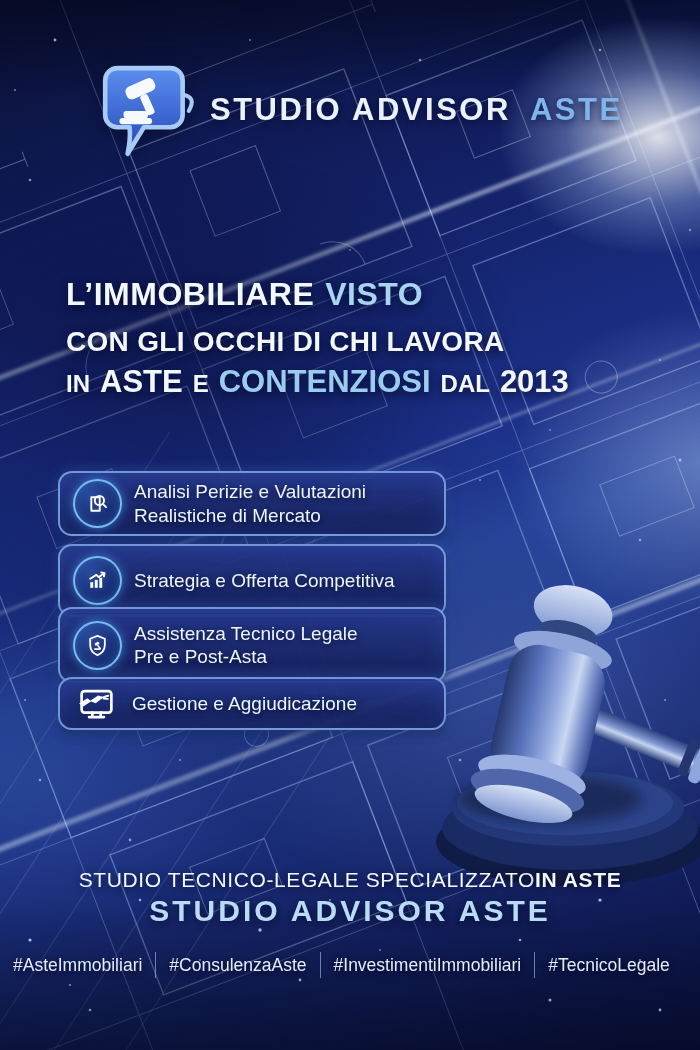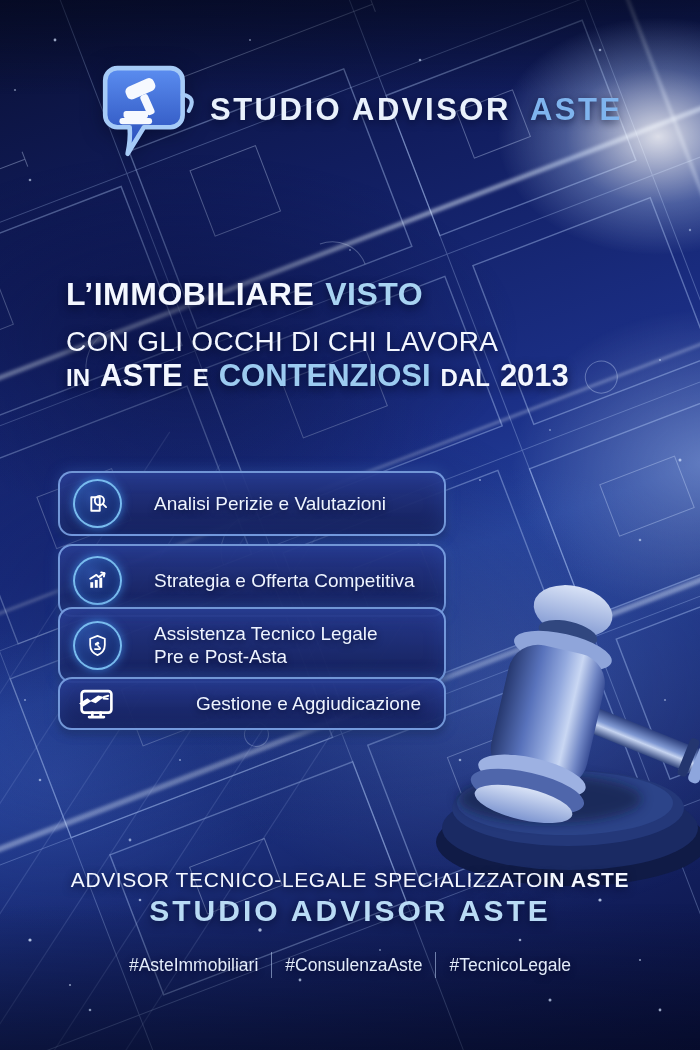--- a/index.html
+++ b/index.html
@@ -25,58 +25,58 @@
   
   .logo-row{position:absolute;left:96px;top:60px;display:flex;align-items:center;}
   .logo-bubble{width:104px;height:106px;flex:0 0 auto;filter:drop-shadow(0 4px 10px rgba(3,8,35,.6));}
   .logo-title{margin-left:10px;margin-top:-6px;font-size:31px;font-weight:600;letter-spacing:2.5px;color:#e9f1fc;
     text-shadow:0 2px 8px rgba(4,9,40,.75);white-space:nowrap;}
   .logo-title .accent{color:#7fb4ee;font-weight:700;margin-left:8px;}
   
   .headline{position:absolute;left:66px;top:276px;color:#f3f7ff;text-shadow:0 3px 10px rgba(3,8,35,.8);}
   .hl1{font-size:32px;font-weight:800;letter-spacing:.5px;white-space:nowrap;}
   .hl1 .a{color:#a8d3f2;margin-left:11px;}
-  .hl2{font-size:28px;font-weight:400;margin-top:13px;letter-spacing:.3px;white-space:nowrap;}
-  .hl3{display:flex;align-items:baseline;gap:10px;white-space:nowrap;}
+  .hl2{font-size:28px;font-weight:700;margin-top:13px;letter-spacing:.3px;white-space:nowrap;}
+  .hl3{display:flex;align-items:baseline;gap:10px;margin-top:6px;white-space:nowrap;}
   .hl3 .sm{font-size:24px;font-weight:700;}
   .hl3 .lg{font-size:31px;font-weight:800;}
   .hl3 .a{color:#9ccbf0;}
   
   .pill{
     position:absolute;left:58px;width:388px;display:flex;align-items:center;box-sizing:border-box;
     background:linear-gradient(180deg,rgba(38,56,138,.94),rgba(20,31,88,.96));
     border:2px solid rgba(130,172,236,.85);border-radius:14px;
     box-shadow:0 0 14px rgba(80,130,225,.38),0 4px 10px rgba(3,8,35,.5),inset 0 0 20px rgba(55,95,195,.28);
   }
   .f1{top:471px;height:65px;}
   .f2{top:544px;height:73px;}
   .f3{top:607px;height:76px;}
-  .f4{top:677px;height:53px;gap:44px;}
+  .f4{top:677px;height:53px;}
   .icon-wrap{flex:0 0 auto;margin-left:13px;display:flex;align-items:center;justify-content:center;}
   .icon-circle{
     width:45px;height:45px;border-radius:50%;
     border:2px solid rgba(125,195,245,.95);
     background:radial-gradient(circle at 35% 30%,#2a4b9e,#152a6e 72%);
     box-shadow:0 0 10px rgba(70,150,240,.75),inset 0 0 8px rgba(70,140,235,.5);
   }
   .icon-plain{width:47px;height:45px;}
   .icon-wrap svg{display:block;}
-  .pill-label{margin-left:32px;color:#eef4ff;font-size:19px;line-height:1.22;font-weight:500;
+  .pill-label{margin-left:12px;color:#eef4ff;font-size:19px;line-height:1.22;font-weight:500;
     text-shadow:0 2px 6px rgba(3,8,35,.7);}
   .pill-line{display:block;}
   .pill-line:empty{display:none;}
   
   .gavel-svg{position:absolute;left:400px;top:556px;width:300px;height:334px;}
   
   .tagline{position:absolute;left:0;top:868px;width:700px;text-align:center;color:#f3f7ff;
     font-size:21px;font-weight:400;letter-spacing:.6px;text-shadow:0 2px 8px rgba(3,8,35,.8);white-space:nowrap;}
   .tagline .bold{font-weight:800;}
   .brand-line{position:absolute;left:0;top:894px;width:700px;text-align:center;color:#b9dbf5;
     font-size:30px;font-weight:800;letter-spacing:3px;text-shadow:0 2px 10px rgba(3,8,35,.8);white-space:nowrap;}
-  .hashtags{position:absolute;left:0;top:952px;width:700px;display:flex;justify-content:center;
+  .hashtags{position:absolute;left:0;top:952px;width:700px;display:flex;
     color:#e3ecfa;font-size:17.5px;font-weight:400;text-shadow:0 2px 6px rgba(3,8,35,.7);white-space:nowrap;}
   .hashtags .tag{padding:0 13px;line-height:26px;}
   .hashtags .tag:not(:last-child){border-right:1.5px solid rgba(190,212,245,.55);}
 </style>
 </head>
 <body>
 
 <div class="poster">
 
   <svg class="layer" viewBox="0 0 700 1050" aria-hidden="true">
@@ -269,20 +269,21 @@
   <div class="pill f1">
     <span class="icon-wrap icon-circle">
       <svg width="27" height="27" viewBox="0 0 24 24" fill="none" stroke="#ffffff" stroke-width="1.7" stroke-linecap="round" stroke-linejoin="round">
         <path d="M6.5 6.5 h7.5 v12 h-7.5 z"></path>
         <circle cx="13.7" cy="9.3" r="4.1"></circle>
         <path d="M16.7 12.3 L19.6 15.2"></path>
       </svg>
     </span>
     <span class="pill-label">
       <span class="pill-line">Analisi Perizie e Valutazioni</span>
+      <span class="pill-line">Realistiche di Mercato</span>
     </span>
   </div>
 
   <div class="pill f2">
     <span class="icon-wrap icon-circle">
       <svg width="27" height="27" viewBox="0 0 24 24" fill="none" stroke="#ffffff" stroke-width="1.7" stroke-linecap="round" stroke-linejoin="round">
         <rect x="5.6" y="13.5" width="2.6" height="5" fill="#fff" stroke="none"></rect>
         <rect x="9.6" y="11.5" width="2.6" height="7" fill="#fff" stroke="none"></rect>
         <rect x="13.6" y="9.5" width="2.6" height="9" fill="#fff" stroke="none"></rect>
         <path d="M5.5 10.5 L11 7 L13 9 L18 5.5"></path>
@@ -322,22 +323,23 @@
         <path d="M17.5 9 l2.6 -0.7 M17.3 10 l2.5 0.2" stroke-width="1.2"></path>
       </svg>
     </span>
     <span class="pill-label">
       <span class="pill-line">Gestione e Aggiudicazione</span>
 
     </span>
   </div>
 
   <div class="tagline">
-    <span>ADVISOR TECNICO-LEGALE SPECIALIZZATO</span><span class="bold">IN ASTE</span>
+    <span>STUDIO TECNICO-LEGALE SPECIALIZZATO</span><span class="bold">IN ASTE</span>
   </div>
   <div class="brand-line">STUDIO ADVISOR ASTE</div>
   <div class="hashtags">
     <span class="tag">#AsteImmobiliari</span>
     <span class="tag">#ConsulenzaAste</span>
+    <span class="tag">#InvestimentiImmobiliari</span>
     <span class="tag">#TecnicoLegale</span>
   </div>
 
 </div>
 
 </body></html>

